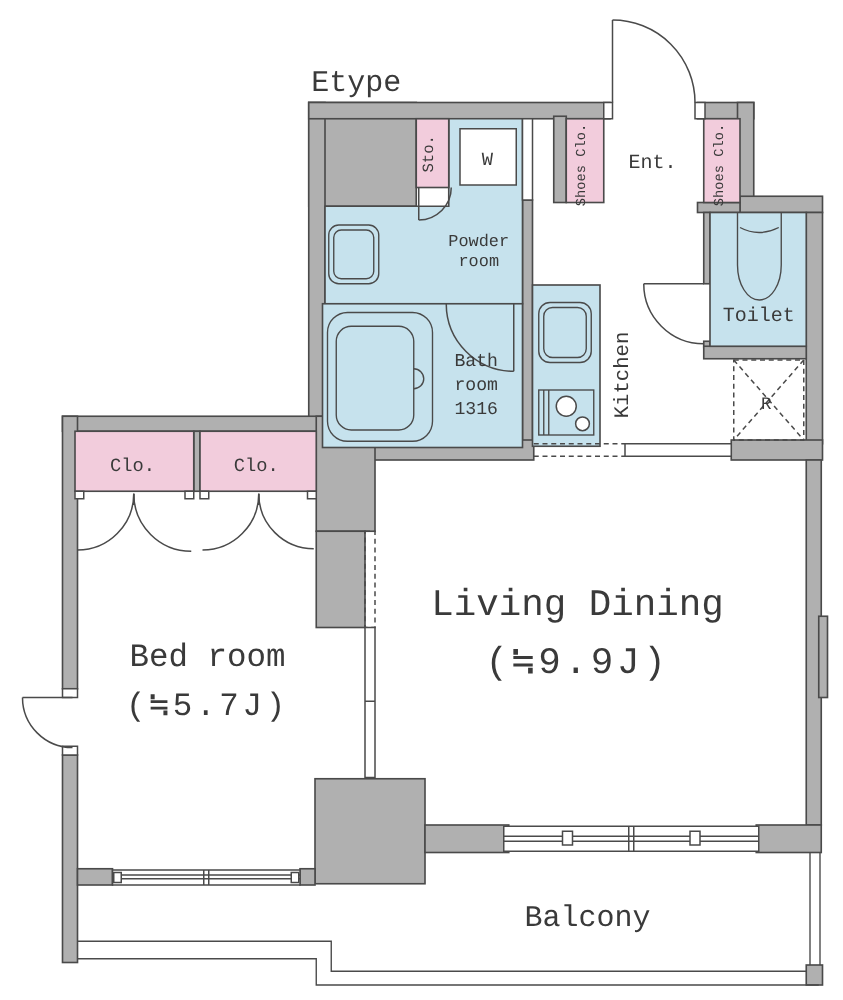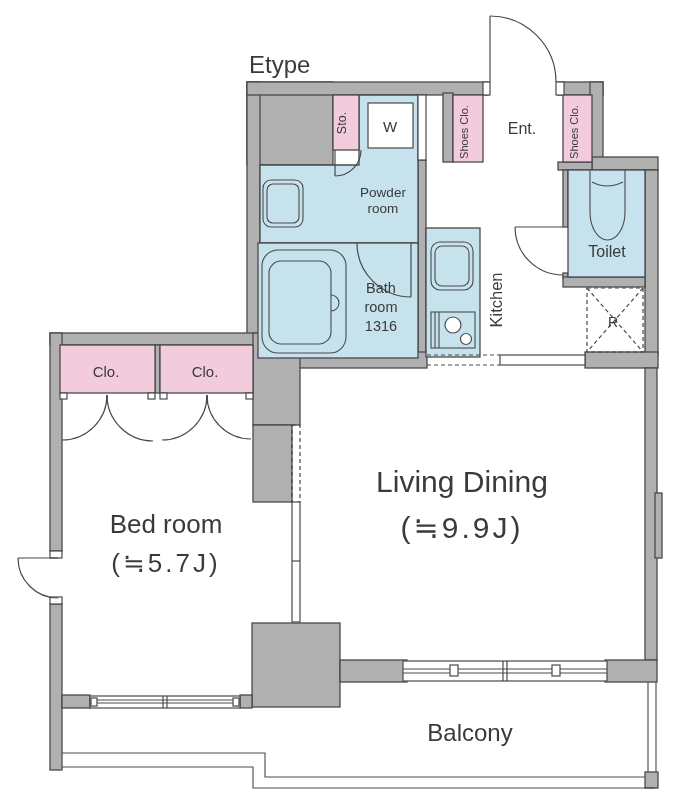--- a/index.html
+++ b/index.html
@@ -1,17 +1,17 @@
 <!DOCTYPE html>
 <html><head>
 <meta charset="utf-8">
 <style>
   html,body{margin:0;padding:0;background:#ffffff;}
   .canvas{position:relative;width:674px;height:800px;background:#ffffff;
-          font-family:Liberation Sans, sans-serif;overflow:hidden;}
+          font-family:Liberation Mono, monospace;overflow:hidden;}
   svg{position:absolute;left:0;top:0;}
   .wall{fill:#B0B0B0;stroke:#4A4A4A;stroke-width:1.3;}
   .blue{fill:#C6E2ED;stroke:#4A4A4A;stroke-width:1.3;}
   .pink{fill:#F2CCDC;stroke:#4A4A4A;stroke-width:1.3;}
   .wht{fill:#FFFFFF;stroke:#4A4A4A;stroke-width:1.2;}
   .ln{fill:none;stroke:#4A4A4A;stroke-width:1.2;}
   .thin{fill:none;stroke:#4A4A4A;stroke-width:1.1;}
   .dash{fill:none;stroke:#4A4A4A;stroke-width:1.2;stroke-dasharray:4 3;}
   .t{fill:#3A3A3A;}
   .sz{letter-spacing:3px;}

